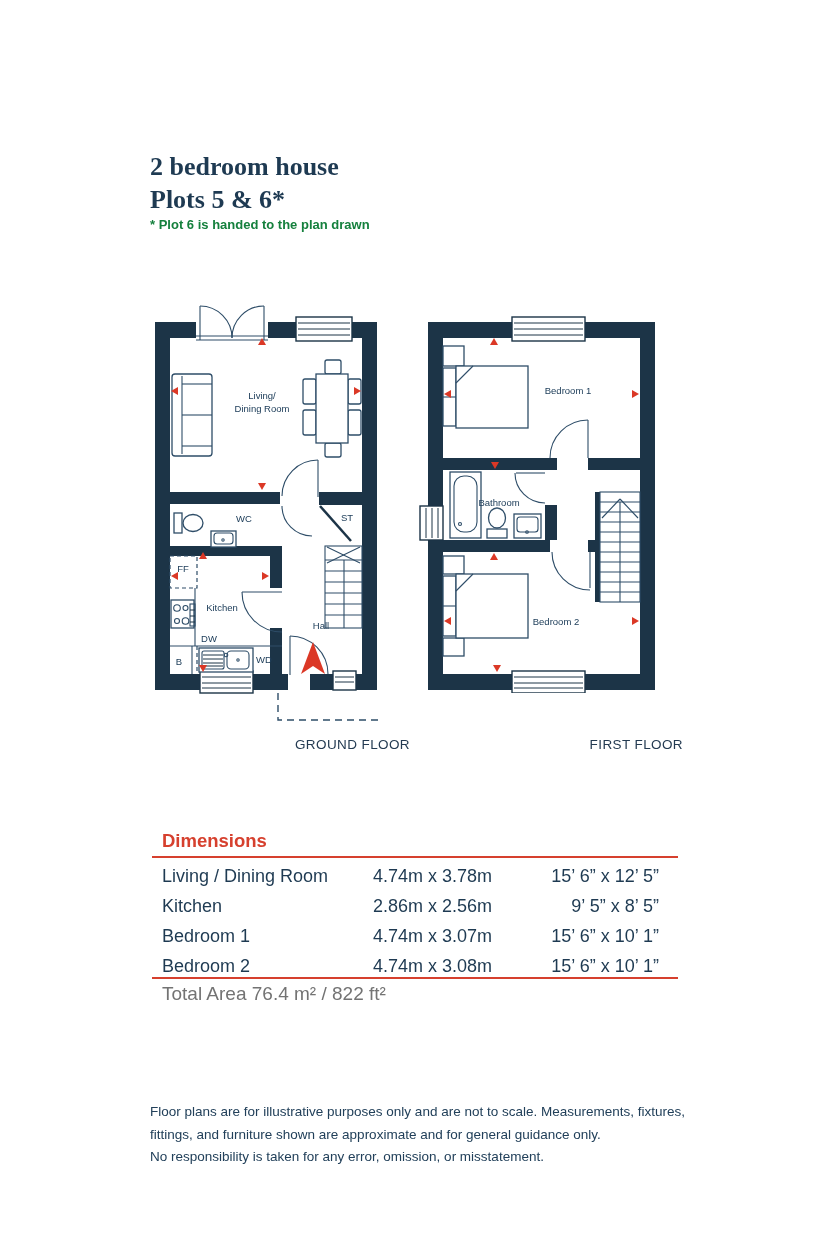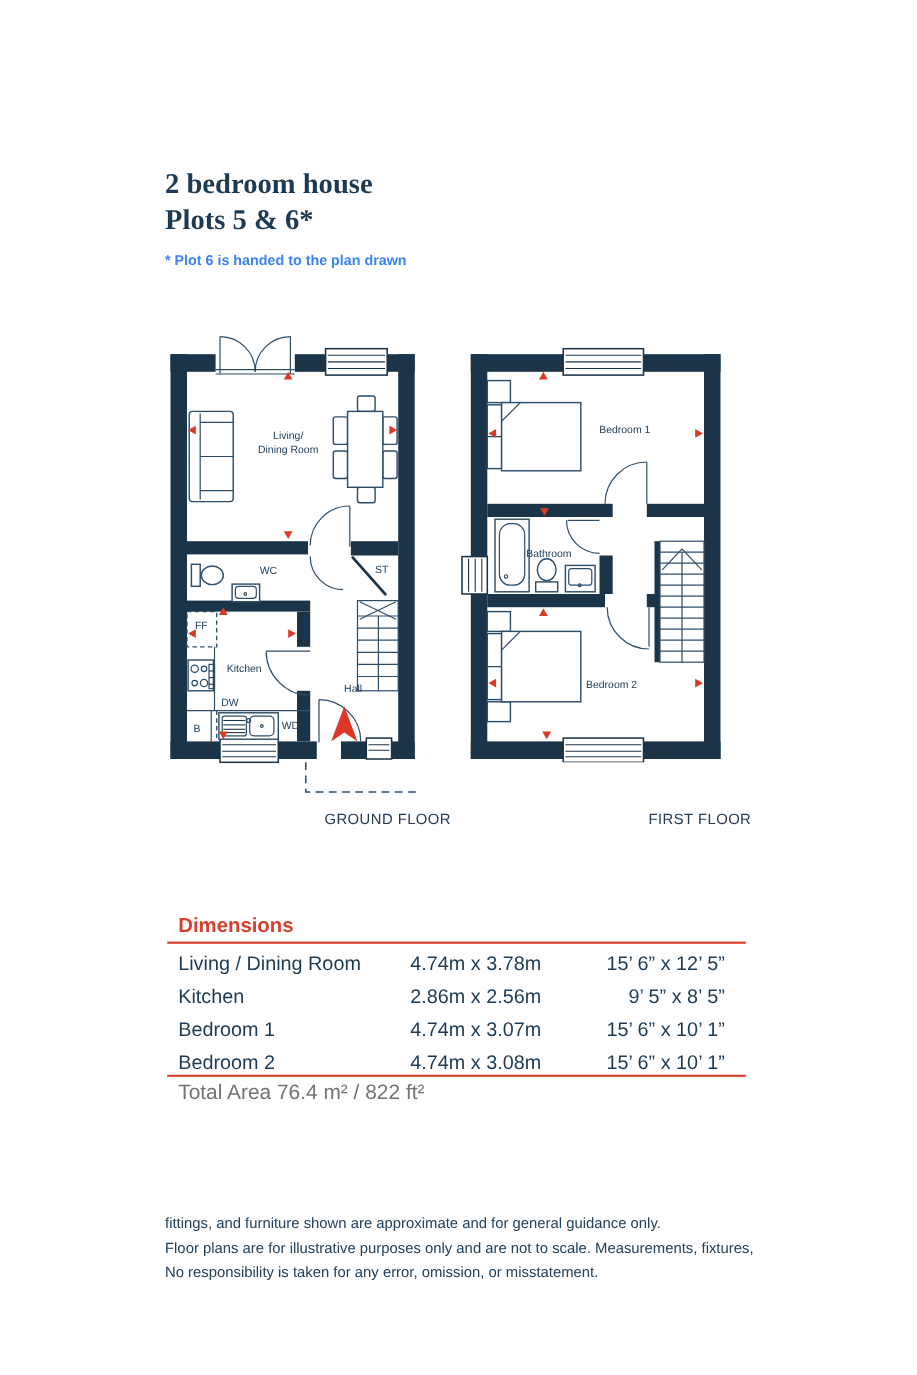--- a/index.html
+++ b/index.html
@@ -3,21 +3,21 @@
 <meta charset="utf-8">
 <style>
   html,body{margin:0;padding:0;}
   body{
     width:834px;height:1250px;position:relative;background:#ffffff;
     font-family:"Liberation Sans", sans-serif;color:#1e3a52;overflow:hidden;
   }
   .abs{position:absolute;}
   
   .title{left:150px;top:150px;font-size:26px;font-weight:bold;line-height:33px;color:#1e3a52;font-family:Liberation Serif, serif;}
-  .note{left:150px;top:229px;font-size:13px;font-weight:bold;color:#3b82f6;}
+  .note{left:150px;top:217px;font-size:13px;font-weight:bold;color:#15803d;}
   
   .caption{font-size:13.5px;letter-spacing:.4px;color:#243b52;top:737px;width:260px;text-align:right;}
   .caption.gf{left:150px;}
   .caption.ff{left:423px;}
   
   svg text{font-family:"Liberation Sans",sans-serif;font-size:9.5px;fill:#21405c;}
   .wall{fill:#1c3447;stroke:none;}
   .fix{fill:#ffffff;stroke:#2e4d68;stroke-width:1.3;}
   .thin{fill:none;stroke:#2e4d68;stroke-width:1.1;}
   .arc{fill:none;stroke:#2e4d68;stroke-width:1.1;}
@@ -331,16 +331,16 @@
   <div class="drow" style="top:122px;">
     <span class="c1">Bedroom 2</span>
     <span class="c2">4.74m x 3.08m</span>
     <span class="c3">15’ 6” x 10’ 1”</span>
   </div>
   <div class="redline" style="top:147px;"></div>
   <div class="total">Total Area 76.4 m² / 822 ft²</div>
 </div>
 
 <div class="abs disc">
+  <div>Floor plans are for illustrative purposes only and are not to scale. Measurements, fixtures,</div>
   <div>fittings, and furniture shown are approximate and for general guidance only.</div>
-  <div>Floor plans are for illustrative purposes only and are not to scale. Measurements, fixtures,</div>
   <div>No responsibility is taken for any error, omission, or misstatement.</div>
 </div>
 
 </body></html>

